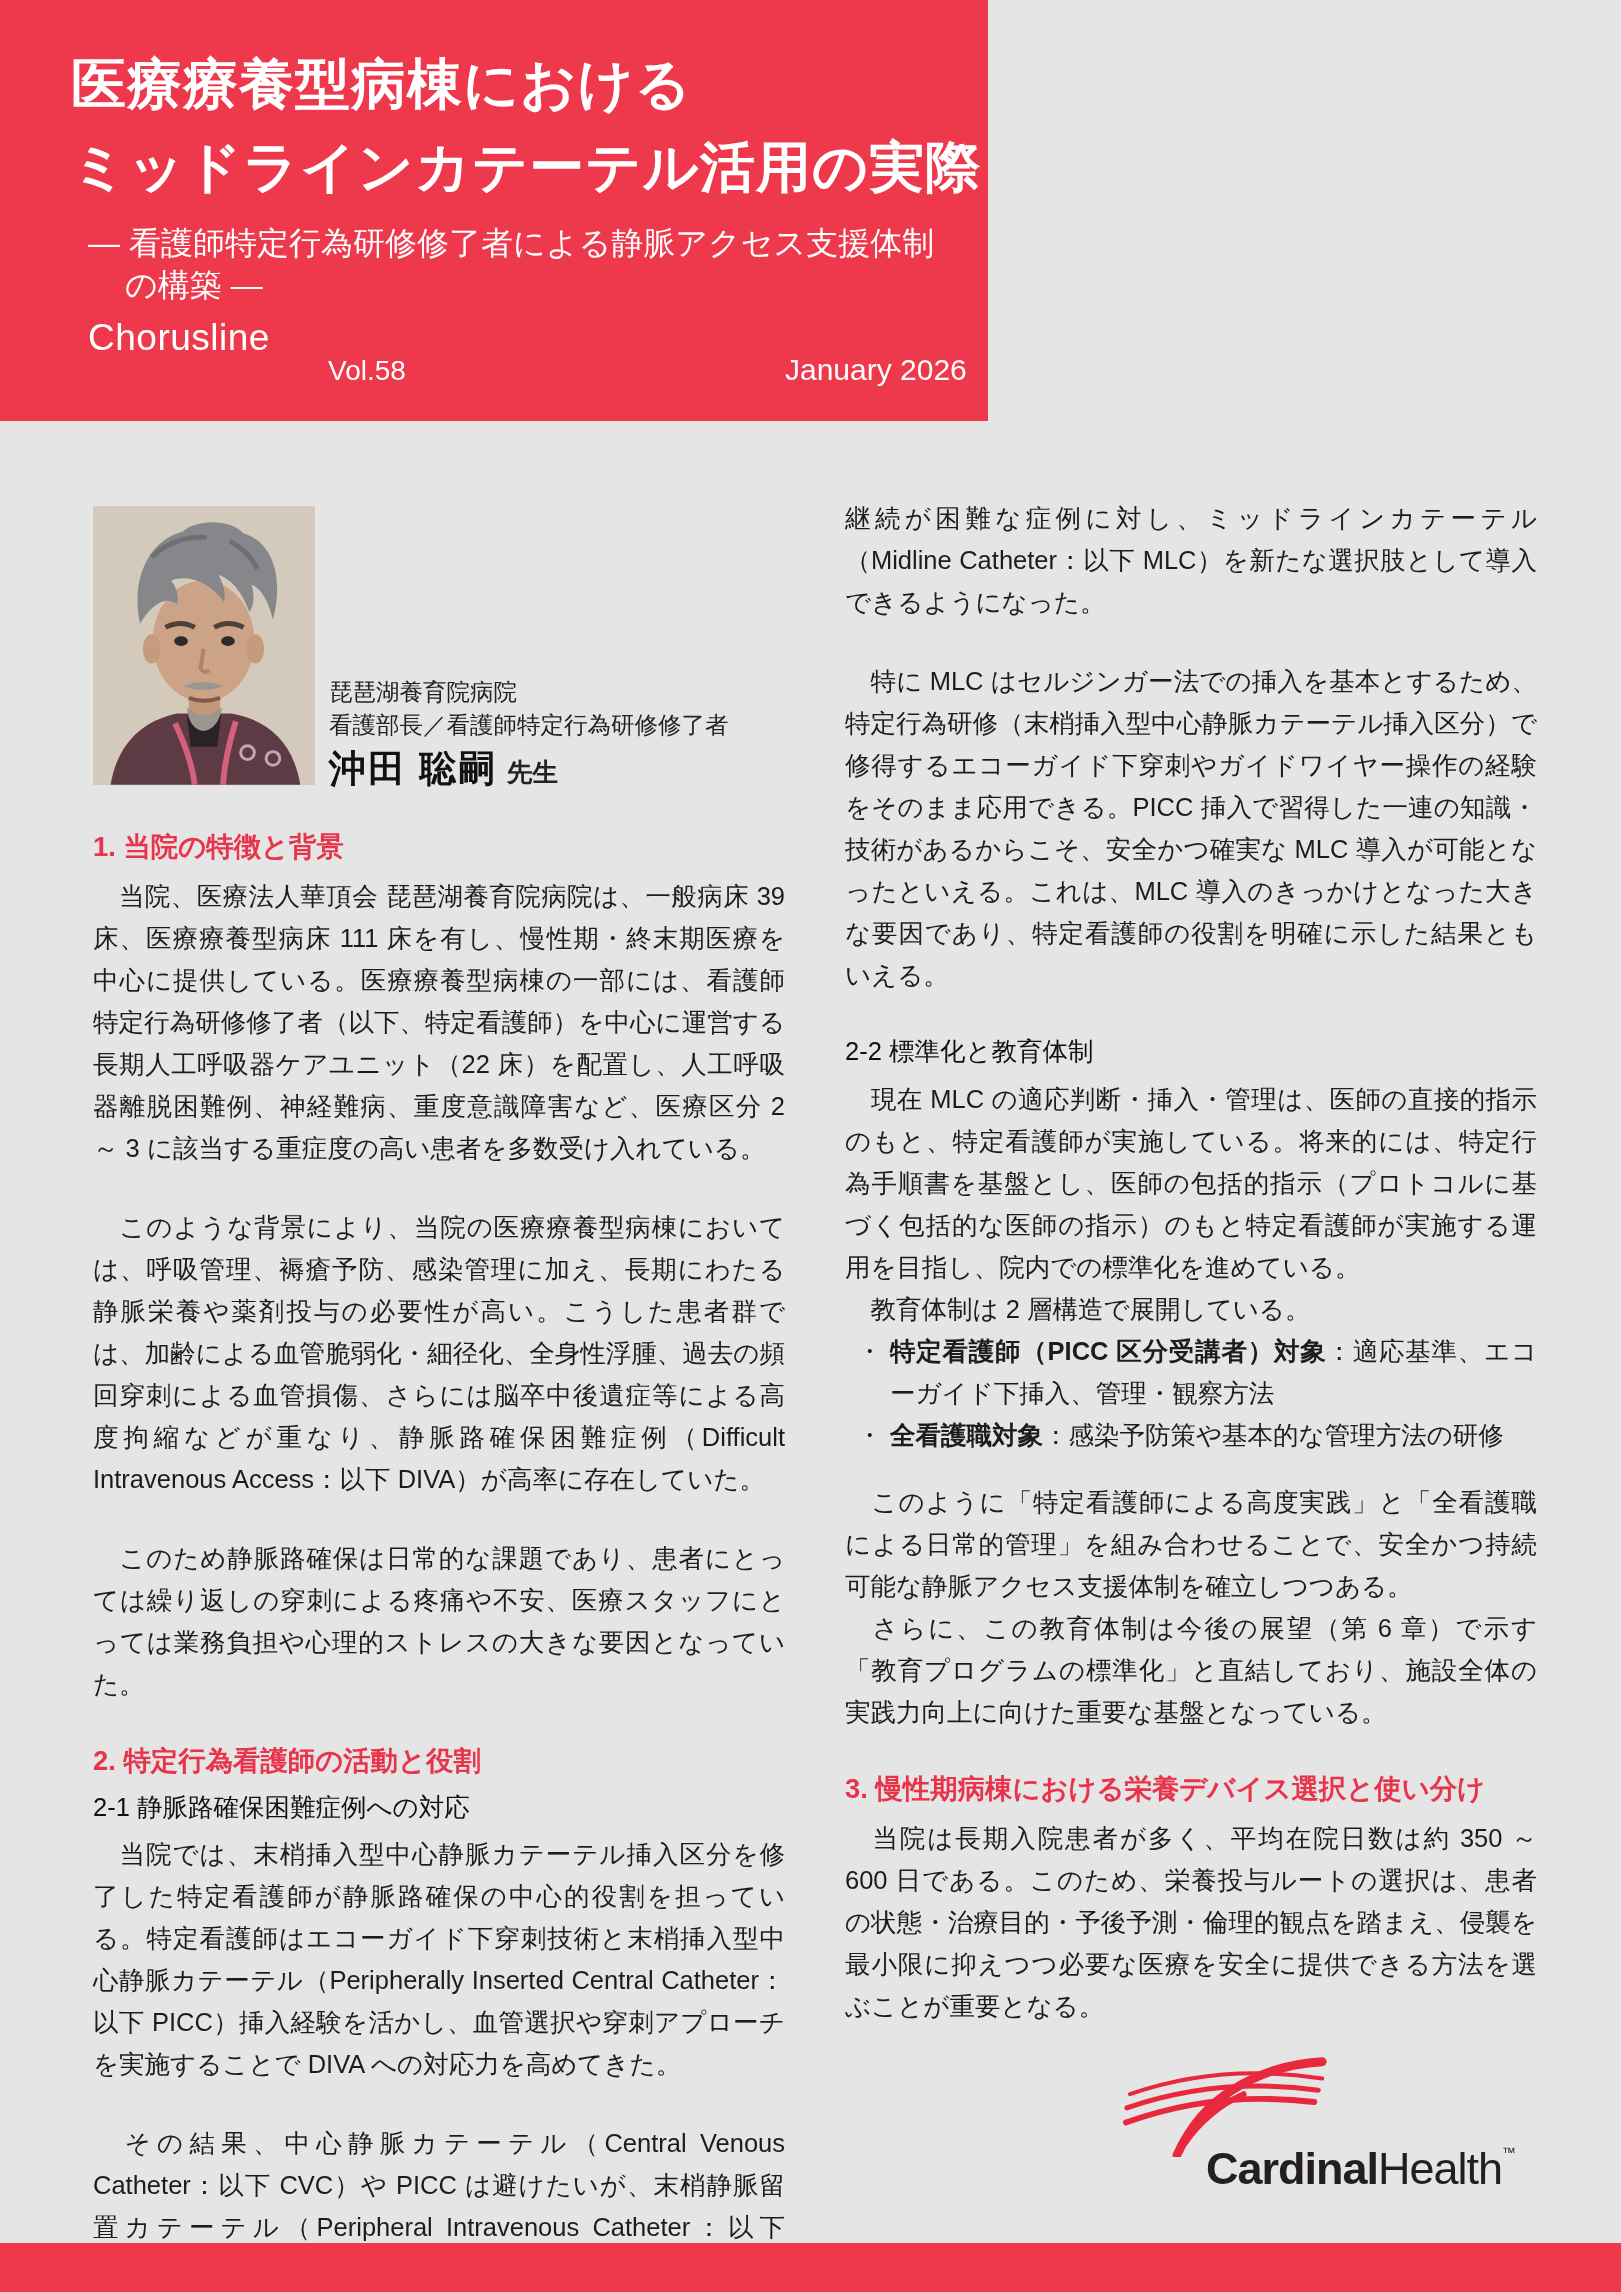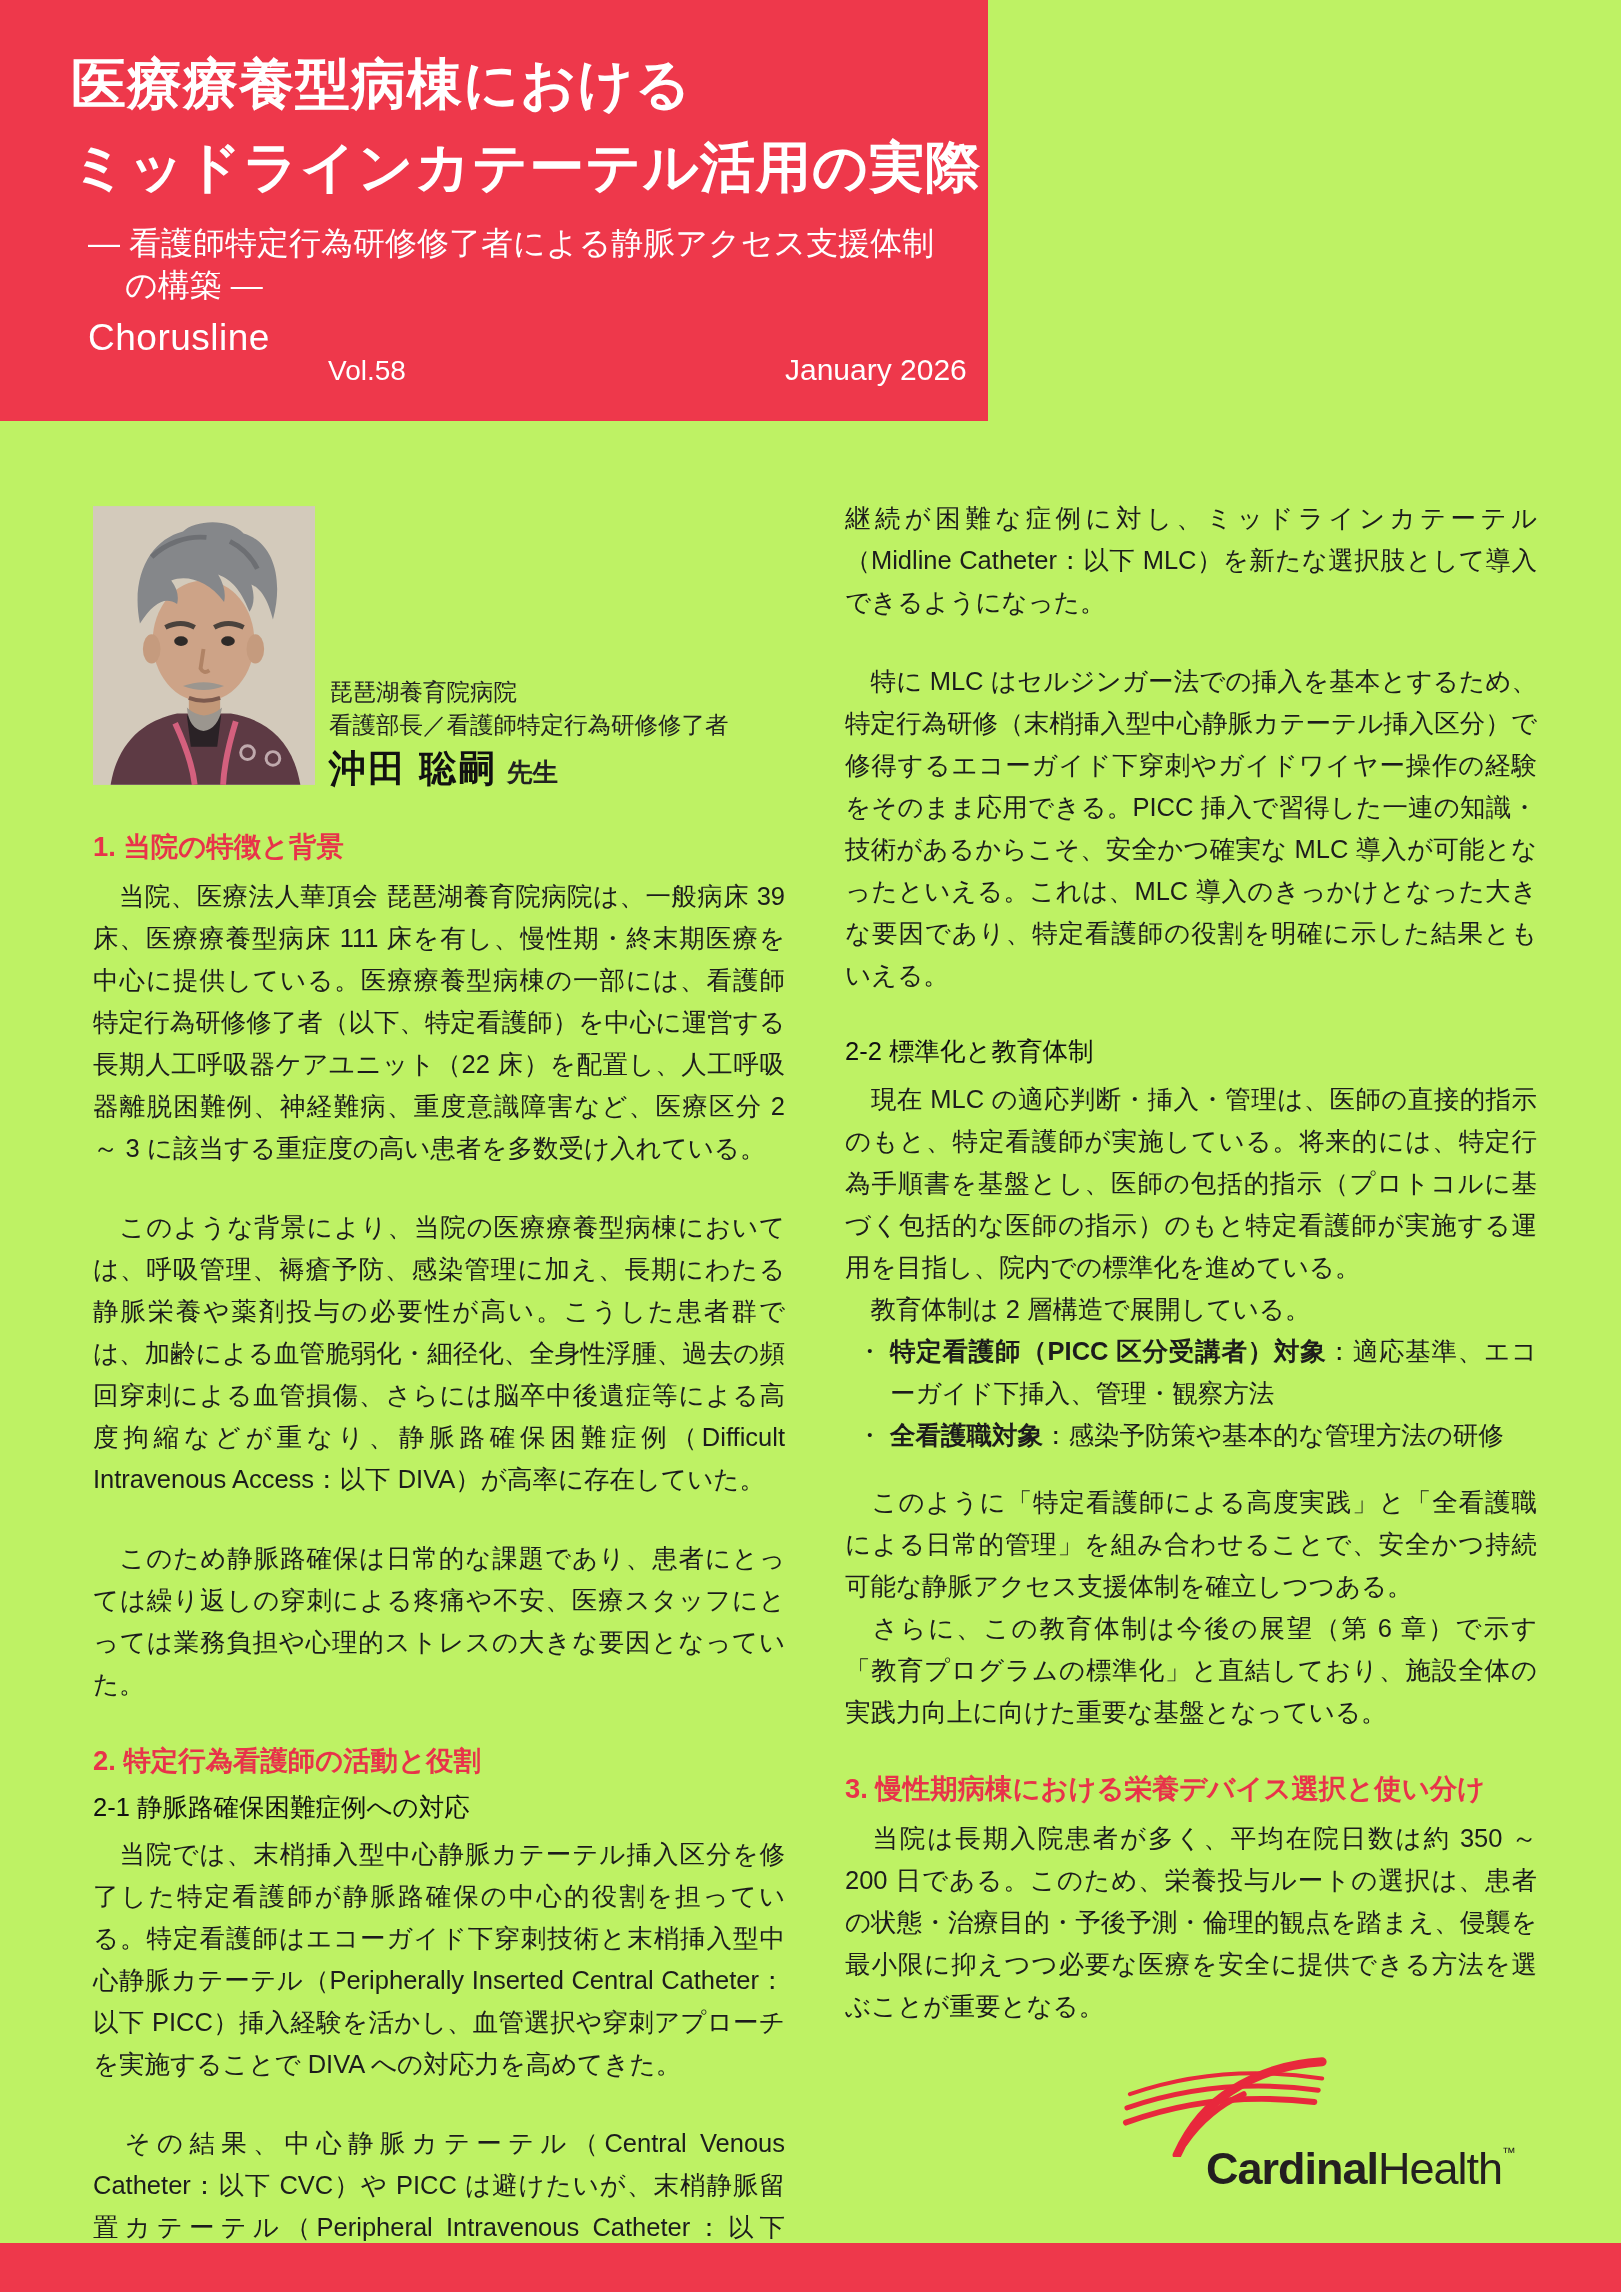--- a/index.html
+++ b/index.html
@@ -1,17 +1,17 @@
 <!DOCTYPE html>
 <html lang="ja" style="--brand-red: #ee384b; --heading-red: #e8334a; --logo-red: #e8283c; --logo-text: #231f20;"><head>
 <meta charset="utf-8">
 <style>
   html,body { margin:0; padding:0; background:#ffffff; }
   .page {
-    position:relative; width:1621px; height:2293px; background:#bef264;
+    position:relative; width:1621px; height:2293px; background:#e5e5e5;
     font-family:"Liberation Sans","DejaVu Sans",sans-serif; color:#1c1c1c;
     overflow:hidden;
   }
 
   
   .banner {
     position:absolute; left:0; top:0; width:988px; height:421px;
     background:var(--brand-red,#ee384b); color:#ffffff;
   }
   .banner-titles { position:absolute; left:71px; top:43px; font-size:55px; font-weight:bold; line-height:83px; letter-spacing:1px; white-space:nowrap; }
@@ -138,21 +138,21 @@
     <h3 class="h-sub">2-2 標準化と教育体制</h3>
     <p class="tight">　現在 MLC の適応判断・挿入・管理は、医師の直接的指示のもと、特定看護師が実施している。将来的には、特定行為手順書を基盤とし、医師の包括的指示（プロトコルに基づく包括的な医師の指示）のもと特定看護師が実施する運用を目指し、院内での標準化を進めている。</p>
     <p class="tight">　教育体制は 2 層構造で展開している。</p>
     <ul class="bullet-list">
       <li><span class="bullet-label">特定看護師（PICC 区分受講者）対象</span><span>：適応基準、エコーガイド下挿入、管理・観察方法</span></li>
       <li><span class="bullet-label">全看護職対象</span><span>：感染予防策や基本的な管理方法の研修</span></li>
     </ul>
     <p class="tight">　このように「特定看護師による高度実践」と「全看護職による日常的管理」を組み合わせることで、安全かつ持続可能な静脈アクセス支援体制を確立しつつある。</p>
     <p>　さらに、この教育体制は今後の展望（第 6 章）で示す「教育プログラムの標準化」と直結しており、施設全体の実践力向上に向けた重要な基盤となっている。</p>
     <h2 class="h-red">3. 慢性期病棟における栄養デバイス選択と使い分け</h2>
-    <p>　当院は長期入院患者が多く、平均在院日数は約 350 ～ 200 日である。このため、栄養投与ルートの選択は、患者の状態・治療目的・予後予測・倫理的観点を踏まえ、侵襲を最小限に抑えつつ必要な医療を安全に提供できる方法を選ぶことが重要となる。</p>
+    <p>　当院は長期入院患者が多く、平均在院日数は約 350 ～ 600 日である。このため、栄養投与ルートの選択は、患者の状態・治療目的・予後予測・倫理的観点を踏まえ、侵襲を最小限に抑えつつ必要な医療を安全に提供できる方法を選ぶことが重要となる。</p>
   </section>
 
   <div class="cardinal-logo">
     <svg class="cardinal-mark" viewBox="0 0 215 112" aria-hidden="true">
       <g stroke="#e8283c" fill="none" stroke-linecap="round">
         <path d="M8,48 Q100,16 204,32" stroke-width="4"></path>
         <path d="M5,62 Q98,30 200,44" stroke-width="5"></path>
         <path d="M4,77 Q94,44 196,56" stroke-width="6"></path>
         <path d="M56,110 Q76,66 112,44 Q152,18 204,15" stroke-width="9"></path>
         <path d="M64,98 Q88,64 124,48" stroke-width="6"></path>

